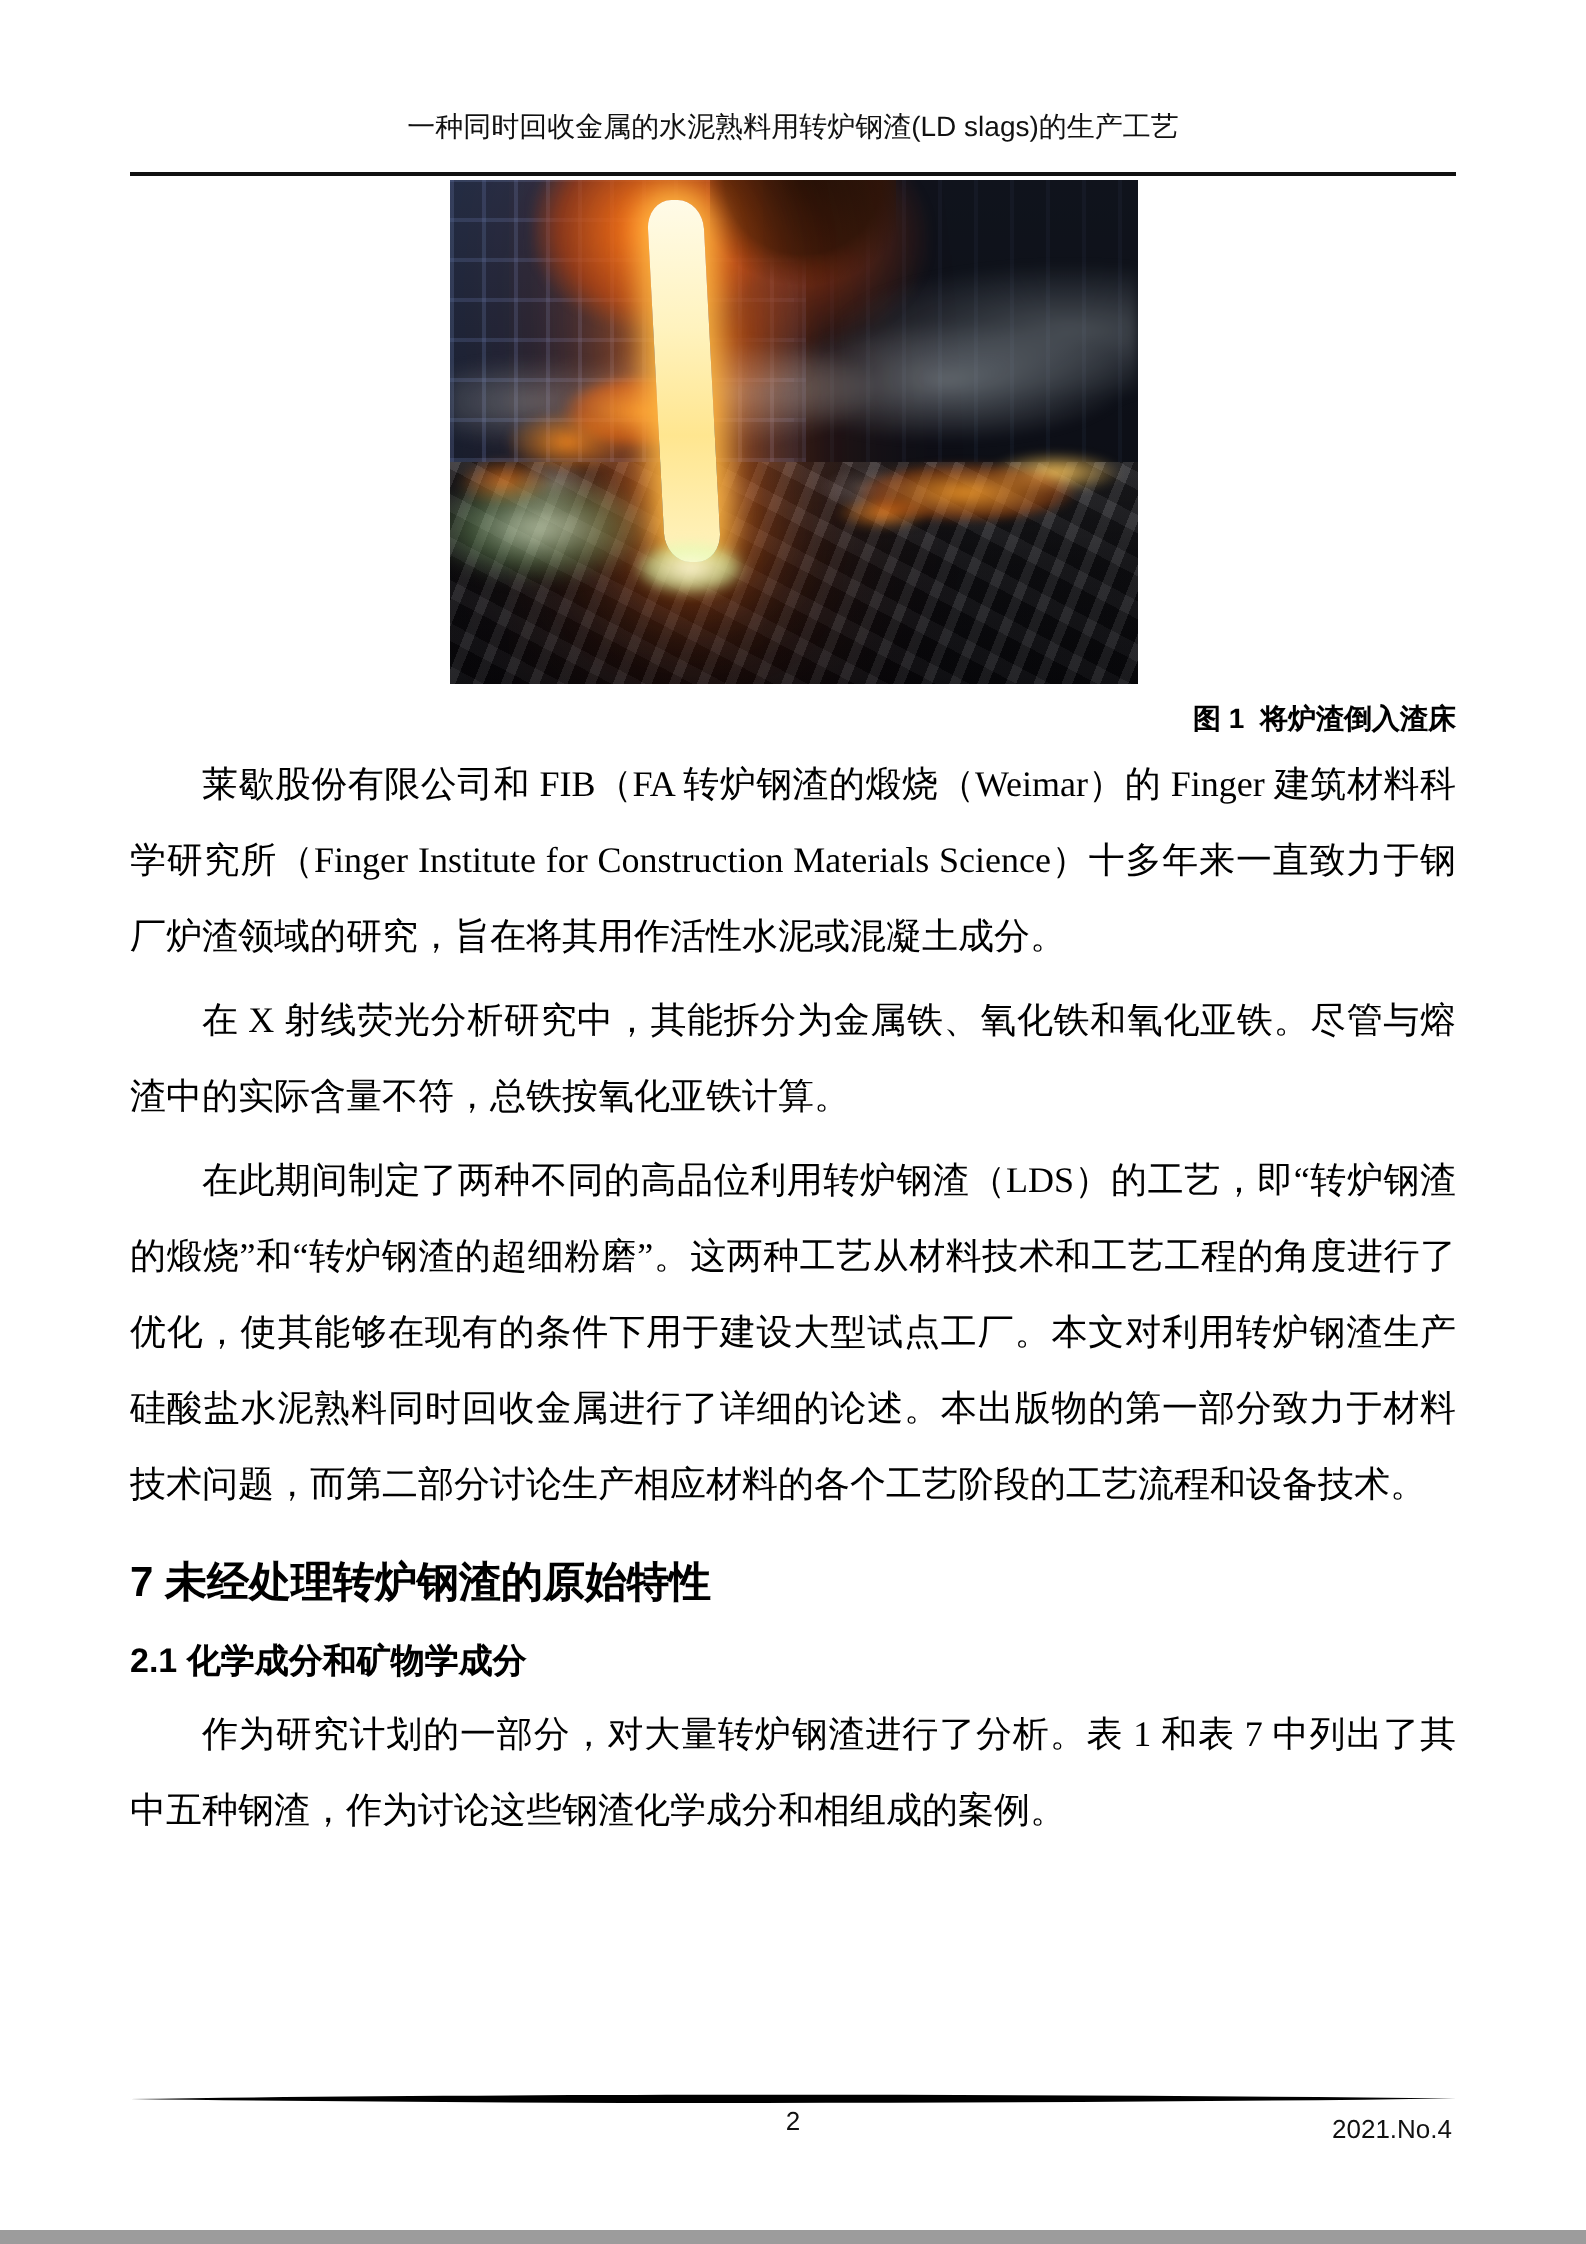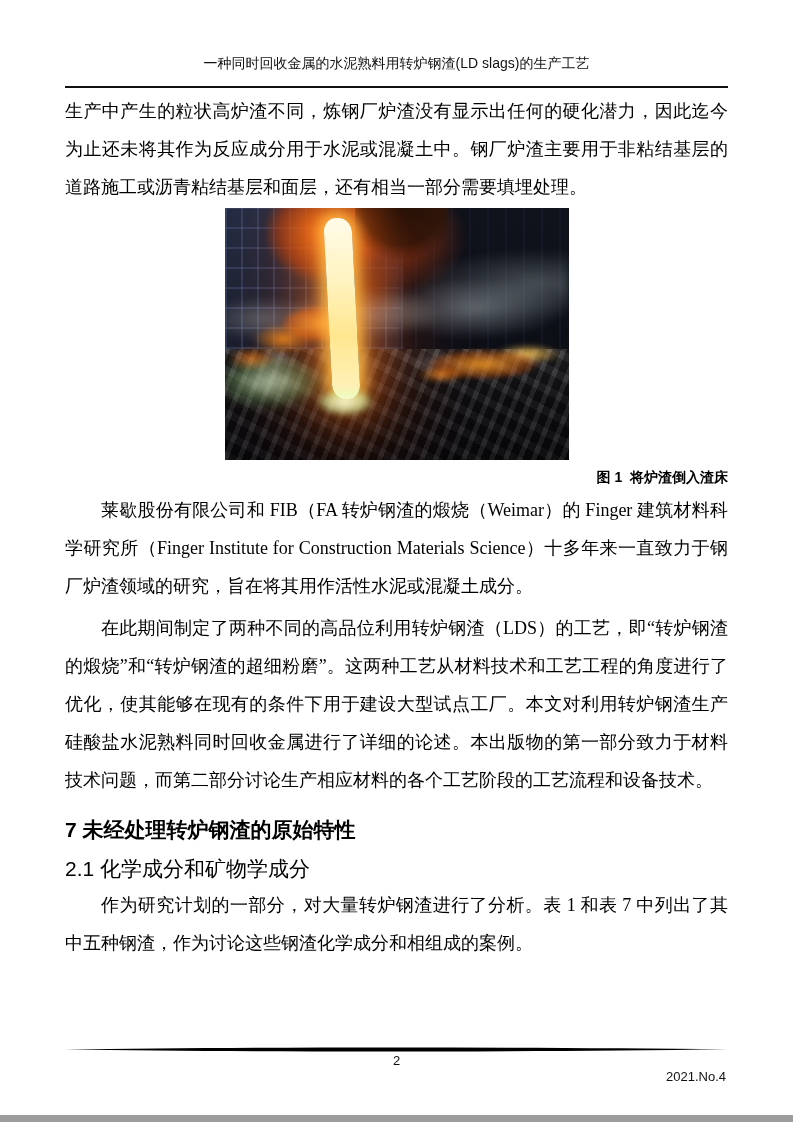--- a/index.html
+++ b/index.html
@@ -107,62 +107,62 @@
   }
   .p-after-fig { margin-top:9px; }
   h2.sec {
     margin-top:16px;
     font-family:"Liberation Sans","DejaVu Sans",sans-serif;
     font-weight:bold; font-size:21px; line-height:30px;
   }
   h3.subsec {
     margin-top:11px;
     font-family:"Liberation Sans","DejaVu Sans",sans-serif;
-    font-weight:normal; font-size:21px; line-height:26px;
+    font-weight:bold; font-size:17px; line-height:26px;
   }
   .footer {
     position:absolute; left:65px; right:65px; top:1046px;
   }
   .footer-rule { display:block; width:100%; height:7px; }
   .footer-row {
     position:relative; height:20px;
     font-family:"Liberation Sans","DejaVu Sans",sans-serif;
     font-size:13px; color:#111;
   }
   .footer-page { position:absolute; left:0; right:0; text-align:center; }
-  .footer-issue { position:absolute; right:2px; top:16px; }
+  .footer-issue { position:absolute; right:2px; top:4px; }
 </style>
 </head>
 <body>
 
 <div class="page">
   <div class="content">
 
     <div class="running-title">一种同时回收金属的水泥熟料用转炉钢渣(LD slags)的生产工艺</div>
     <div class="header-rule"></div>
 
-    <p class="body-text">生产中产生的粒状高炉渣不同，炼钢厂炉渣没有显示出任何的硬化潜力，因此迄今为止还未将其作为反应成分用于水泥或混凝土中。钢厂炉渣主要用于非粘结基层的道路施工或沥青粘结基层和面层，还有相当一部分需要填埋处理。</p>
 
     <figure>
       <div class="photo">
         <div class="ph-grid"></div>
         <div class="ph-grid2"></div>
         <div class="ph-vessel"></div>
         <div class="ph-ladle"></div>
         <div class="ph-smoke"></div>
         <div class="ph-bed"></div>
         <div class="ph-flames"></div>
         <div class="ph-stream"></div>
         <div class="ph-splash"></div>
         <div class="ph-green"></div>
       </div>
       <figcaption>图 1  将炉渣倒入渣床</figcaption>
     </figure>
 
     <p class="body-text indent p-after-fig">莱歇股份有限公司和 FIB（FA 转炉钢渣的煅烧（Weimar）的 Finger 建筑材料科学研究所（Finger Institute for Construction Materials Science）十多年来一直致力于钢厂炉渣领域的研究，旨在将其用作活性水泥或混凝土成分。</p>
+    <p class="body-text indent">在 X 射线荧光分析研究中，其能拆分为金属铁、氧化铁和氧化亚铁。尽管与熔渣中的实际含量不符，总铁按氧化亚铁计算。</p>
     <p class="body-text indent">在此期间制定了两种不同的高品位利用转炉钢渣（LDS）的工艺，即“转炉钢渣的煅烧”和“转炉钢渣的超细粉磨”。这两种工艺从材料技术和工艺工程的角度进行了优化，使其能够在现有的条件下用于建设大型试点工厂。本文对利用转炉钢渣生产硅酸盐水泥熟料同时回收金属进行了详细的论述。本出版物的第一部分致力于材料技术问题，而第二部分讨论生产相应材料的各个工艺阶段的工艺流程和设备技术。</p>
 
     <h2 class="sec">7 未经处理转炉钢渣的原始特性</h2>
     <h3 class="subsec">2.1 化学成分和矿物学成分</h3>
 
     <p class="body-text indent">作为研究计划的一部分，对大量转炉钢渣进行了分析。表 1 和表 7 中列出了其中五种钢渣，作为讨论这些钢渣化学成分和相组成的案例。</p>
   </div>
 
   <div class="footer">
     <svg class="footer-rule" viewBox="0 0 663 7" preserveAspectRatio="none" xmlns="http://www.w3.org/2000/svg">

